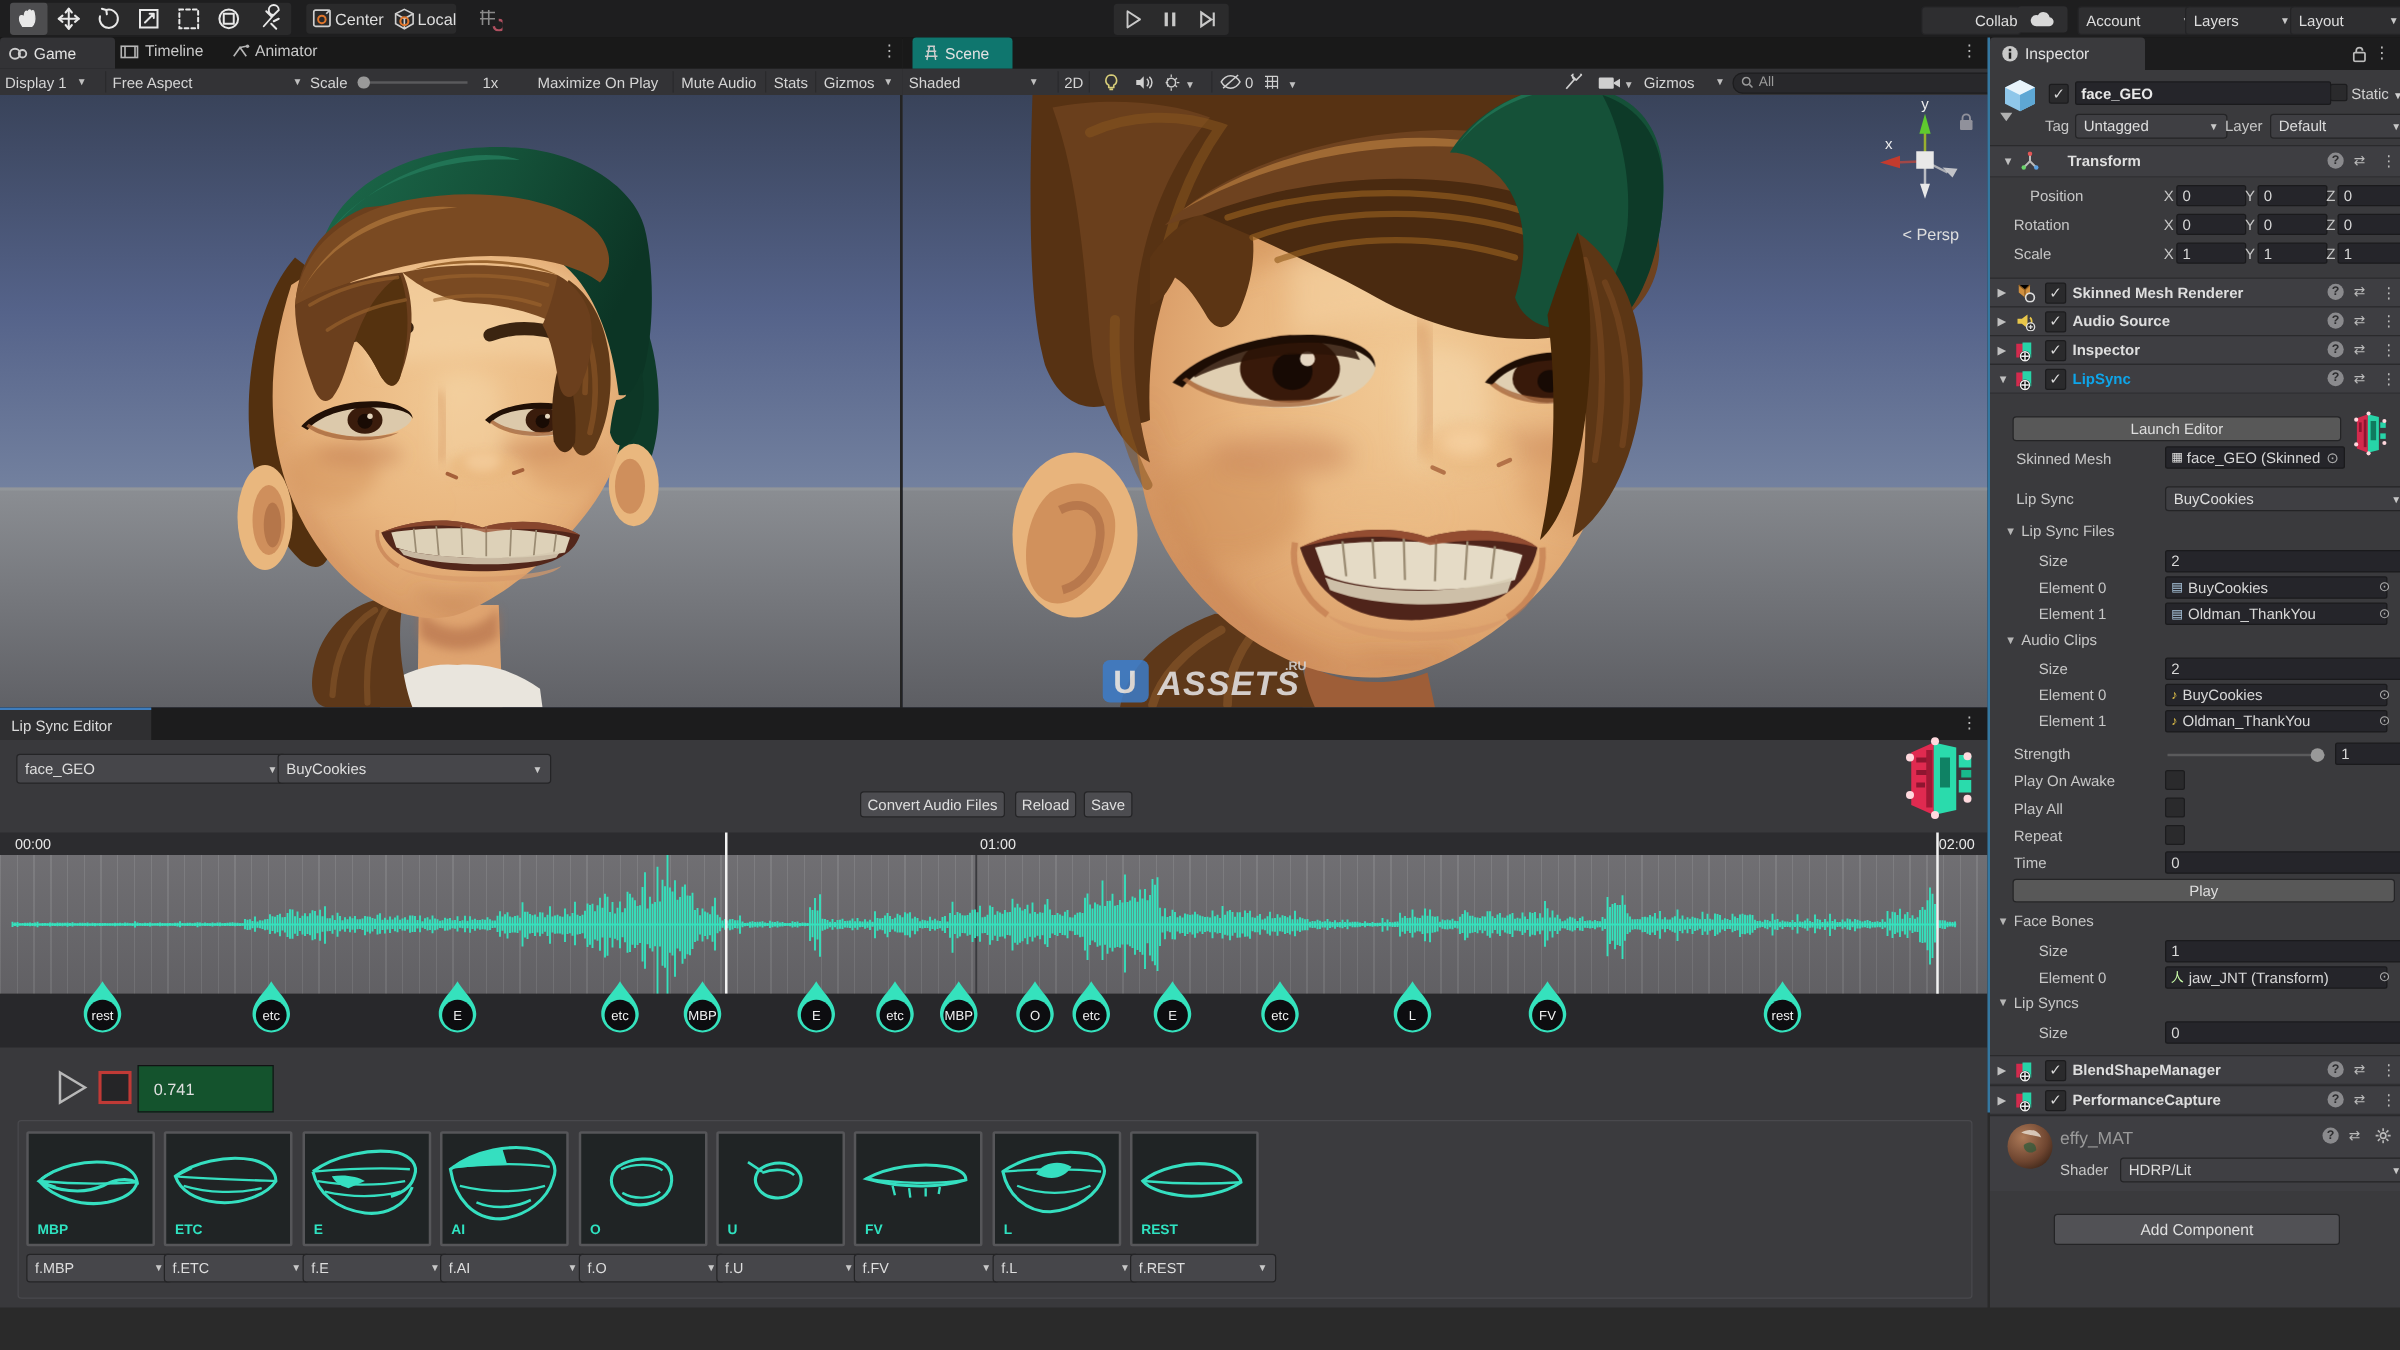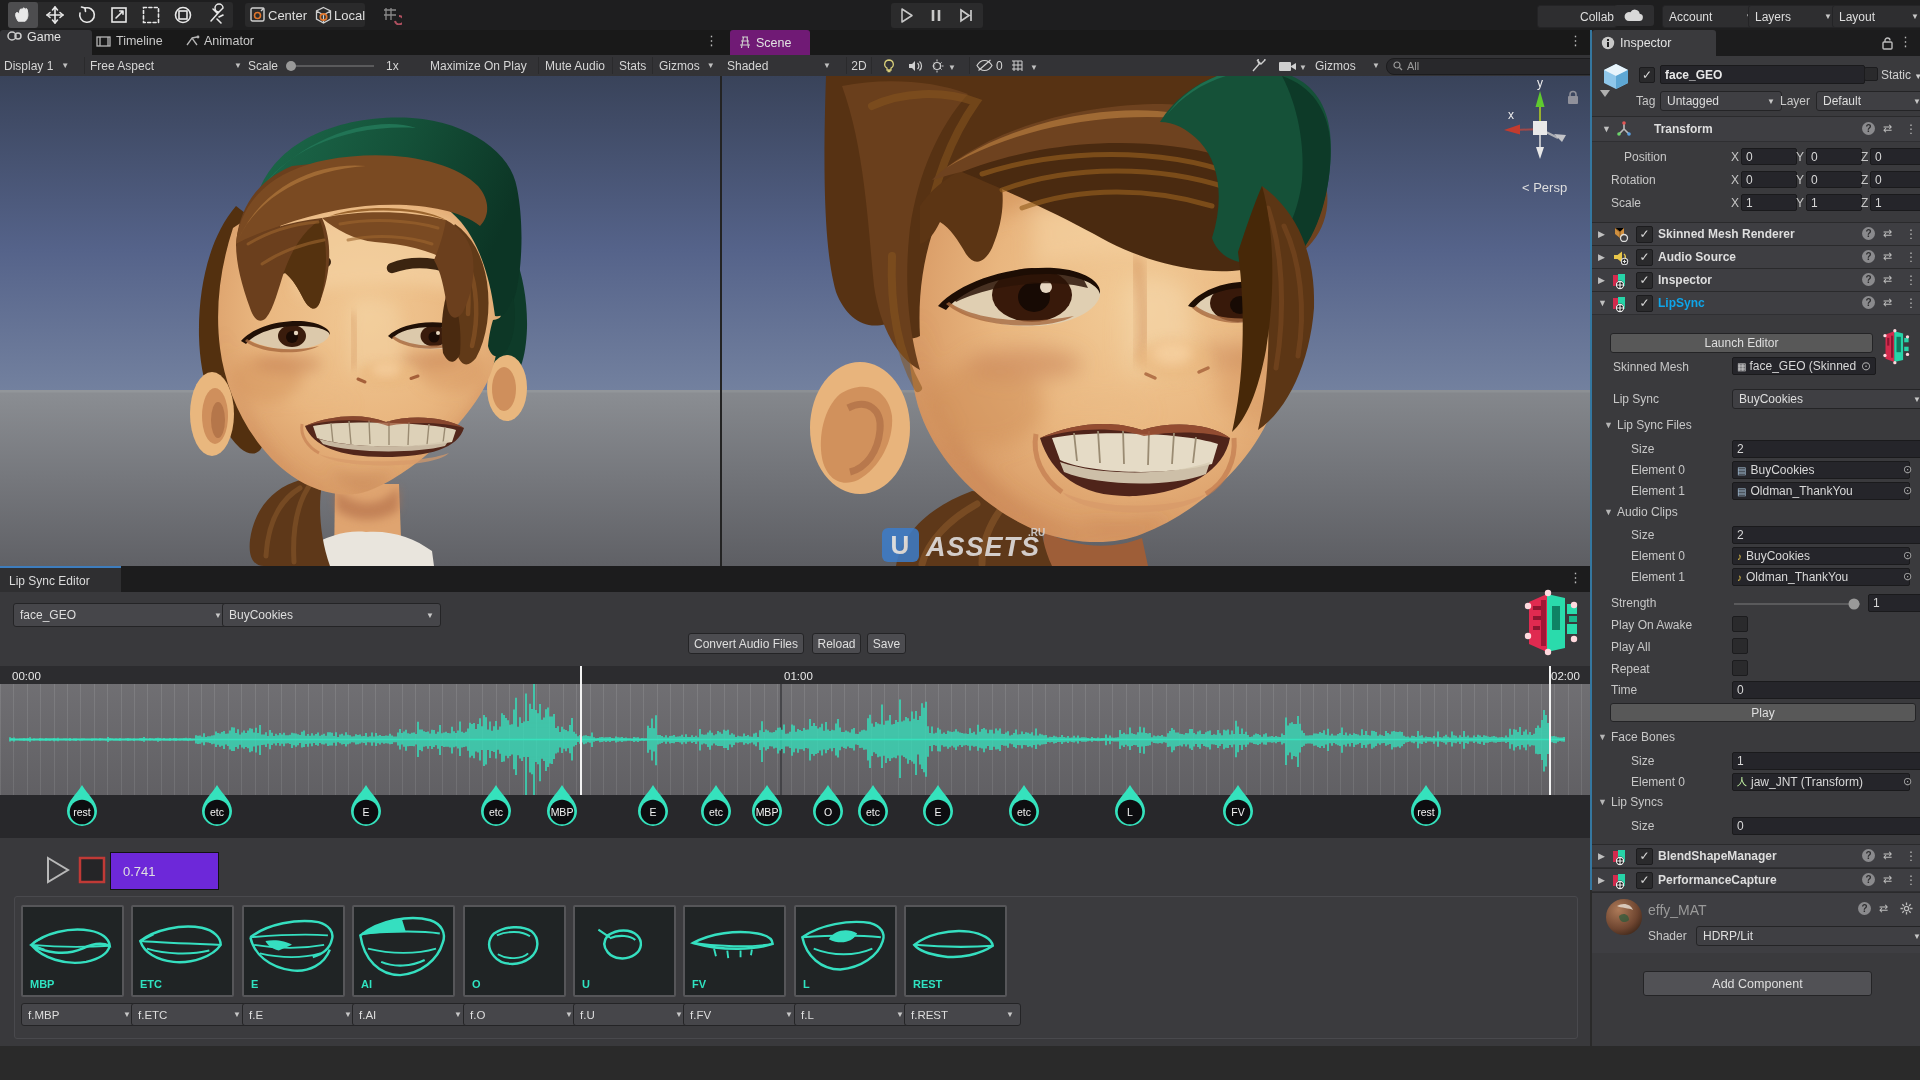--- a/index.html
+++ b/index.html
@@ -99,21 +99,21 @@
       <svg width="22" height="14" viewBox="0 0 22 14" style="margin:4px auto 0 9px;">
           <path d="M6 12 a4.5 4.5 0 1 1 1.4 -8.8 a5 5 0 0 1 9.3 1.6 a3.6 3.6 0 0 1 -0.9 7.2 z" fill="#d8d8d8"></path>
         </svg>
     </div>
     <div class="abs ddown" style="left:1662px;top:5px;width:78px;height:21px;background:#2e2e30;">Account <span class="arr">▼</span></div>
     <div class="abs ddown" style="left:1748px;top:5px;width:76px;height:21px;background:#2e2e30;">Layers <span class="arr">▼</span></div>
     <div class="abs ddown" style="left:1832px;top:5px;width:80px;height:21px;background:#2e2e30;">Layout <span class="arr">▼</span></div>
   </div>
 
   <div class="abs" id="game-tabs" style="left:0;top:30px;width:722px;height:25px;background:#191919;">
-    <div class="abs" style="left:0;top:0;width:92px;height:25px;background:#333336;border-radius:3px 3px 0 0;display:flex;align-items:flex-start;">
+    <div class="abs" style="left:0;top:0;width:92px;height:25px;background:#333336;border-radius:3px 3px 0 0;display:flex;align-items:center;">
       <svg width="16" height="12" viewBox="0 0 16 12" style="margin:0 4px 0 7px;">
           <circle cx="5" cy="6" r="4" fill="none" stroke="#cdcdcd" stroke-width="1.5"></circle>
           <circle cx="11" cy="6" r="3" fill="none" stroke="#cdcdcd" stroke-width="1.5"></circle>
         </svg>
       <span style="color:#e2e2e2;font-size:12.5px;">Game</span>
     </div>
     <div class="abs" style="left:96px;top:4px;display:flex;align-items:center;">
       <svg width="16" height="13" viewBox="0 0 16 13" style="margin-right:4px;">
           <rect x="1" y="2" width="13" height="9" fill="none" stroke="#b5b5b5" stroke-width="1.3"></rect>
           <path d="M4 2 v9 M12 2 v9" stroke="#b5b5b5" stroke-width="1.3"></path>
@@ -260,21 +260,21 @@
       <path d="M236 168 C258 156 288 146 322 142 C332 164 332 194 320 226 C316 236 310 234 304 224 C298 212 292 202 284 196 C278 214 274 232 266 242 C260 248 254 244 250 232 C242 210 236 188 236 168 Z" fill="#6b3f1d"></path>
       <path d="M284 196 C292 174 302 156 320 144 C328 166 328 196 320 226 C316 236 310 234 304 224 C298 212 293 203 284 196 Z" fill="#55320f"></path>
       <path d="M322 142 C360 134 408 134 446 144 C454 156 455 172 449 186 C431 174 403 168 375 166 C355 164 336 154 322 142 Z" fill="#7a4a22"></path>
       <path d="M330 140 C368 132 412 132 446 144 C422 130 362 128 330 140 Z" fill="#9c662f"></path>
       <path d="M446 144 C459 151 468 162 472 176 C476 196 472 218 463 236 C456 246 449 242 447 230 C444 212 441 196 434 184 C440 170 444 156 446 144 Z" fill="#6b3f1d"></path>
       <path d="M248 168 C268 156 294 148 318 146 M262 188 C280 176 302 168 324 164 M340 148 C372 142 410 144 438 152 M348 164 C376 158 408 160 432 168" stroke="#9c662f" stroke-width="3" fill="none" stroke-linecap="round" opacity="0.6"></path>
     </svg>
   </div>
 
   <div class="abs" id="scene-tabs" style="left:722px;top:30px;width:868px;height:25px;background:#191919;">
-    <div class="abs" style="left:8px;top:0;width:80px;height:25px;background:#701a75;border-radius:3px 3px 0 0;display:flex;align-items:center;">
+    <div class="abs" style="left:8px;top:0;width:80px;height:25px;background:#0f766e;border-radius:3px 3px 0 0;display:flex;align-items:center;">
       <svg width="13" height="13" viewBox="0 0 13 13" style="margin:0 5px 0 8px;">
           <path d="M4 1 L10 1 M3 5 L11 5 M2 9 L12 9 M5.5 1 L3.5 12 M9 1 L10.5 12" stroke="#cdcdcd" stroke-width="1.2" fill="none"></path>
         </svg>
       <span style="color:#e2e2e2;font-size:12.5px;">Scene</span>
     </div>
     <div class="abs" style="right:8px;top:3px;color:#bbb;font-size:13px;">⋮</div>
   </div>
   <div class="abs" id="scene-toolbar" style="left:722px;top:55px;width:868px;height:21px;background:#333336;border-bottom:1px solid #232323;">
     <div class="abs" style="left:5px;top:2px;width:108px;height:17px;color:#d5d5d5;font-size:12px;display:flex;align-items:center;">Shaded <span style="margin-left:auto;margin-right:4px;font-size:8px;color:#c0c0c0;">▼</span></div>
     <div class="abs" style="left:124px;top:2px;width:24px;height:17px;color:#d5d5d5;font-size:12px;display:flex;align-items:center;justify-content:center;border-left:1px solid #2a2a2c;border-right:1px solid #2a2a2c;">2D</div>
@@ -557,21 +557,21 @@
 <path d="M0 7 C-5 16 -15 23 -15 33 A15 15 0 1 0 15 33 C15 23 5 16 0 7 Z" fill="#35e2bd"></path>
 <circle cx="0" cy="34" r="12.3" fill="#0d0d10"></circle>
 <text x="0" y="38" text-anchor="middle" fill="#f2f2f2" font-size="10.5" font-family="Liberation Sans">rest</text>
         </g>
     </svg>
 
     <svg class="abs" style="left:44px;top:262px;" width="64" height="32" viewBox="0 0 64 32">
       <path d="M4 4 L24 16 L4 28 Z" fill="none" stroke="#b8b8b8" stroke-width="2"></path>
       <rect x="36" y="4" width="24" height="24" fill="#252527" stroke="#c03a36" stroke-width="2.5"></rect>
     </svg>
-    <div class="abs" style="left:110px;top:260px;width:95px;height:36px;background:#6d28d9;border:1px solid #121214;color:#e0e0e0;font-size:13px;display:flex;align-items:center;padding-left:12px;">0.741</div>
+    <div class="abs" style="left:110px;top:260px;width:95px;height:36px;background:#14532d;border:1px solid #121214;color:#e0e0e0;font-size:13px;display:flex;align-items:center;padding-left:12px;">0.741</div>
 
     <div class="abs" style="left:14px;top:304px;width:1562px;height:141px;border:1px solid #49494d;border-radius:3px;background:#3b3b3e;"></div>
     <div class="abs" style="left:21px;top:313px;width:99px;height:88px;background:#202425;border:2px solid #565659;border-radius:2px;">
 <svg width="95" height="70" viewBox="0 0 99 74">
           <path d="M8 40 C22 28 48 21 70 25 C82 27 90 33 91 41 C80 36 70 40 62 44 C44 52 22 48 8 40 Z M8 40 C20 54 44 62 66 58 C80 55 89 49 91 41" fill="none" stroke="#35dfc0" stroke-width="2.6"></path>
           <path d="M8 40 C30 42 62 43 91 41 M10 38 l10 -6 M10 41 l12 4" stroke="#35dfc0" stroke-width="2" fill="none"></path>
         </svg>
 <div class="abs" style="left:7px;bottom:5px;color:#2fe3c1;font-size:11px;font-weight:bold;font-family:'Liberation Sans';">MBP</div>
       </div>
 <div class="abs ddown" style="left:21px;top:411px;width:103px;height:21px;font-size:11.5px;">f.MBP <span class="arr">▼</span></div>

